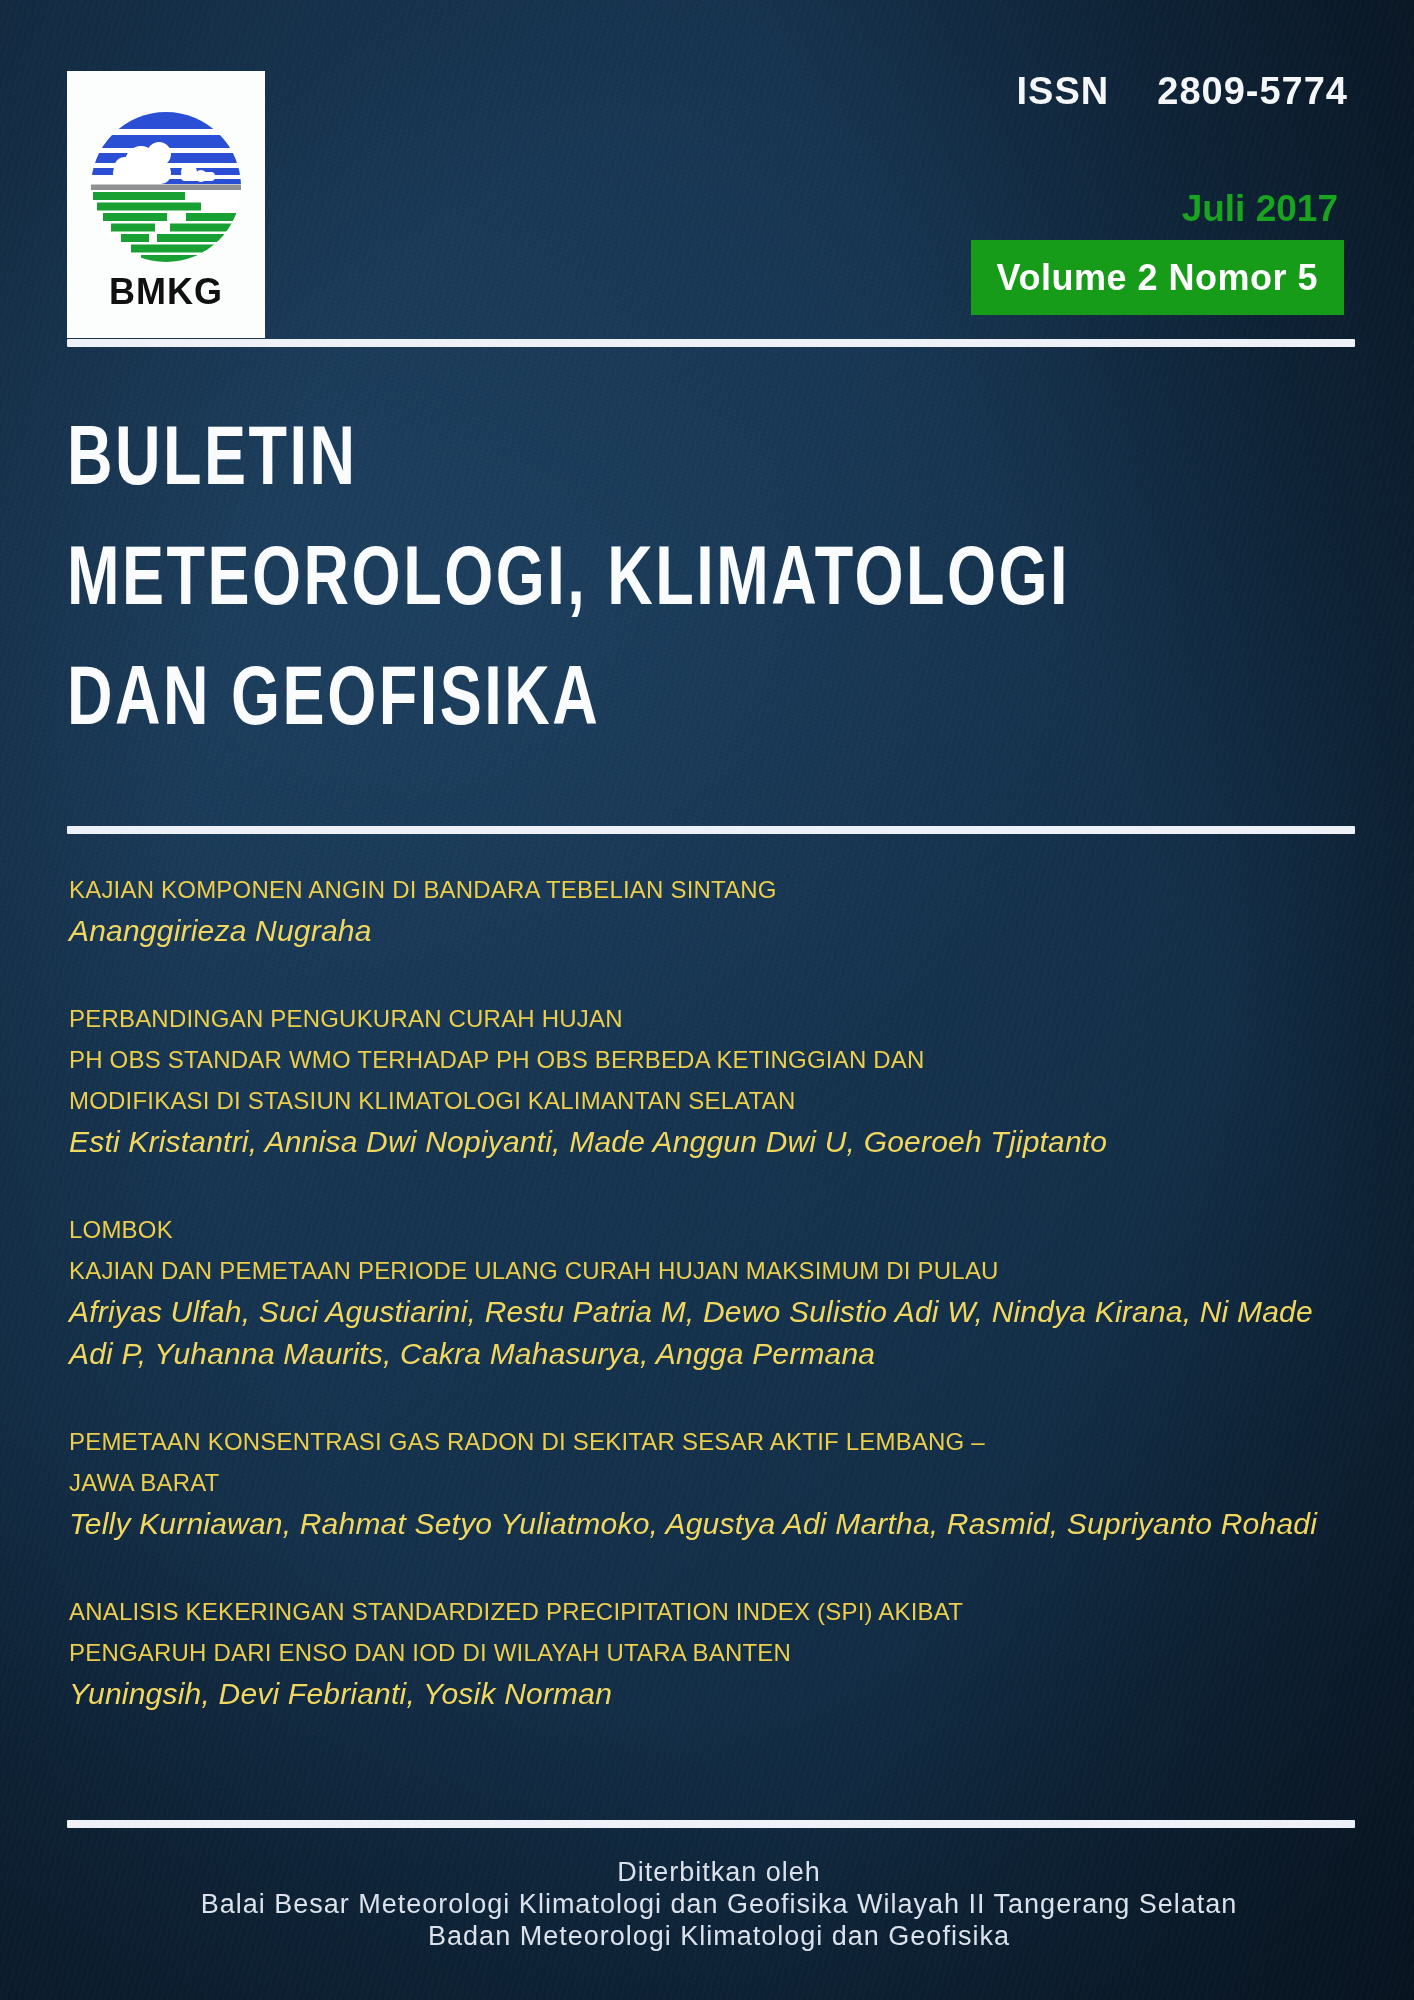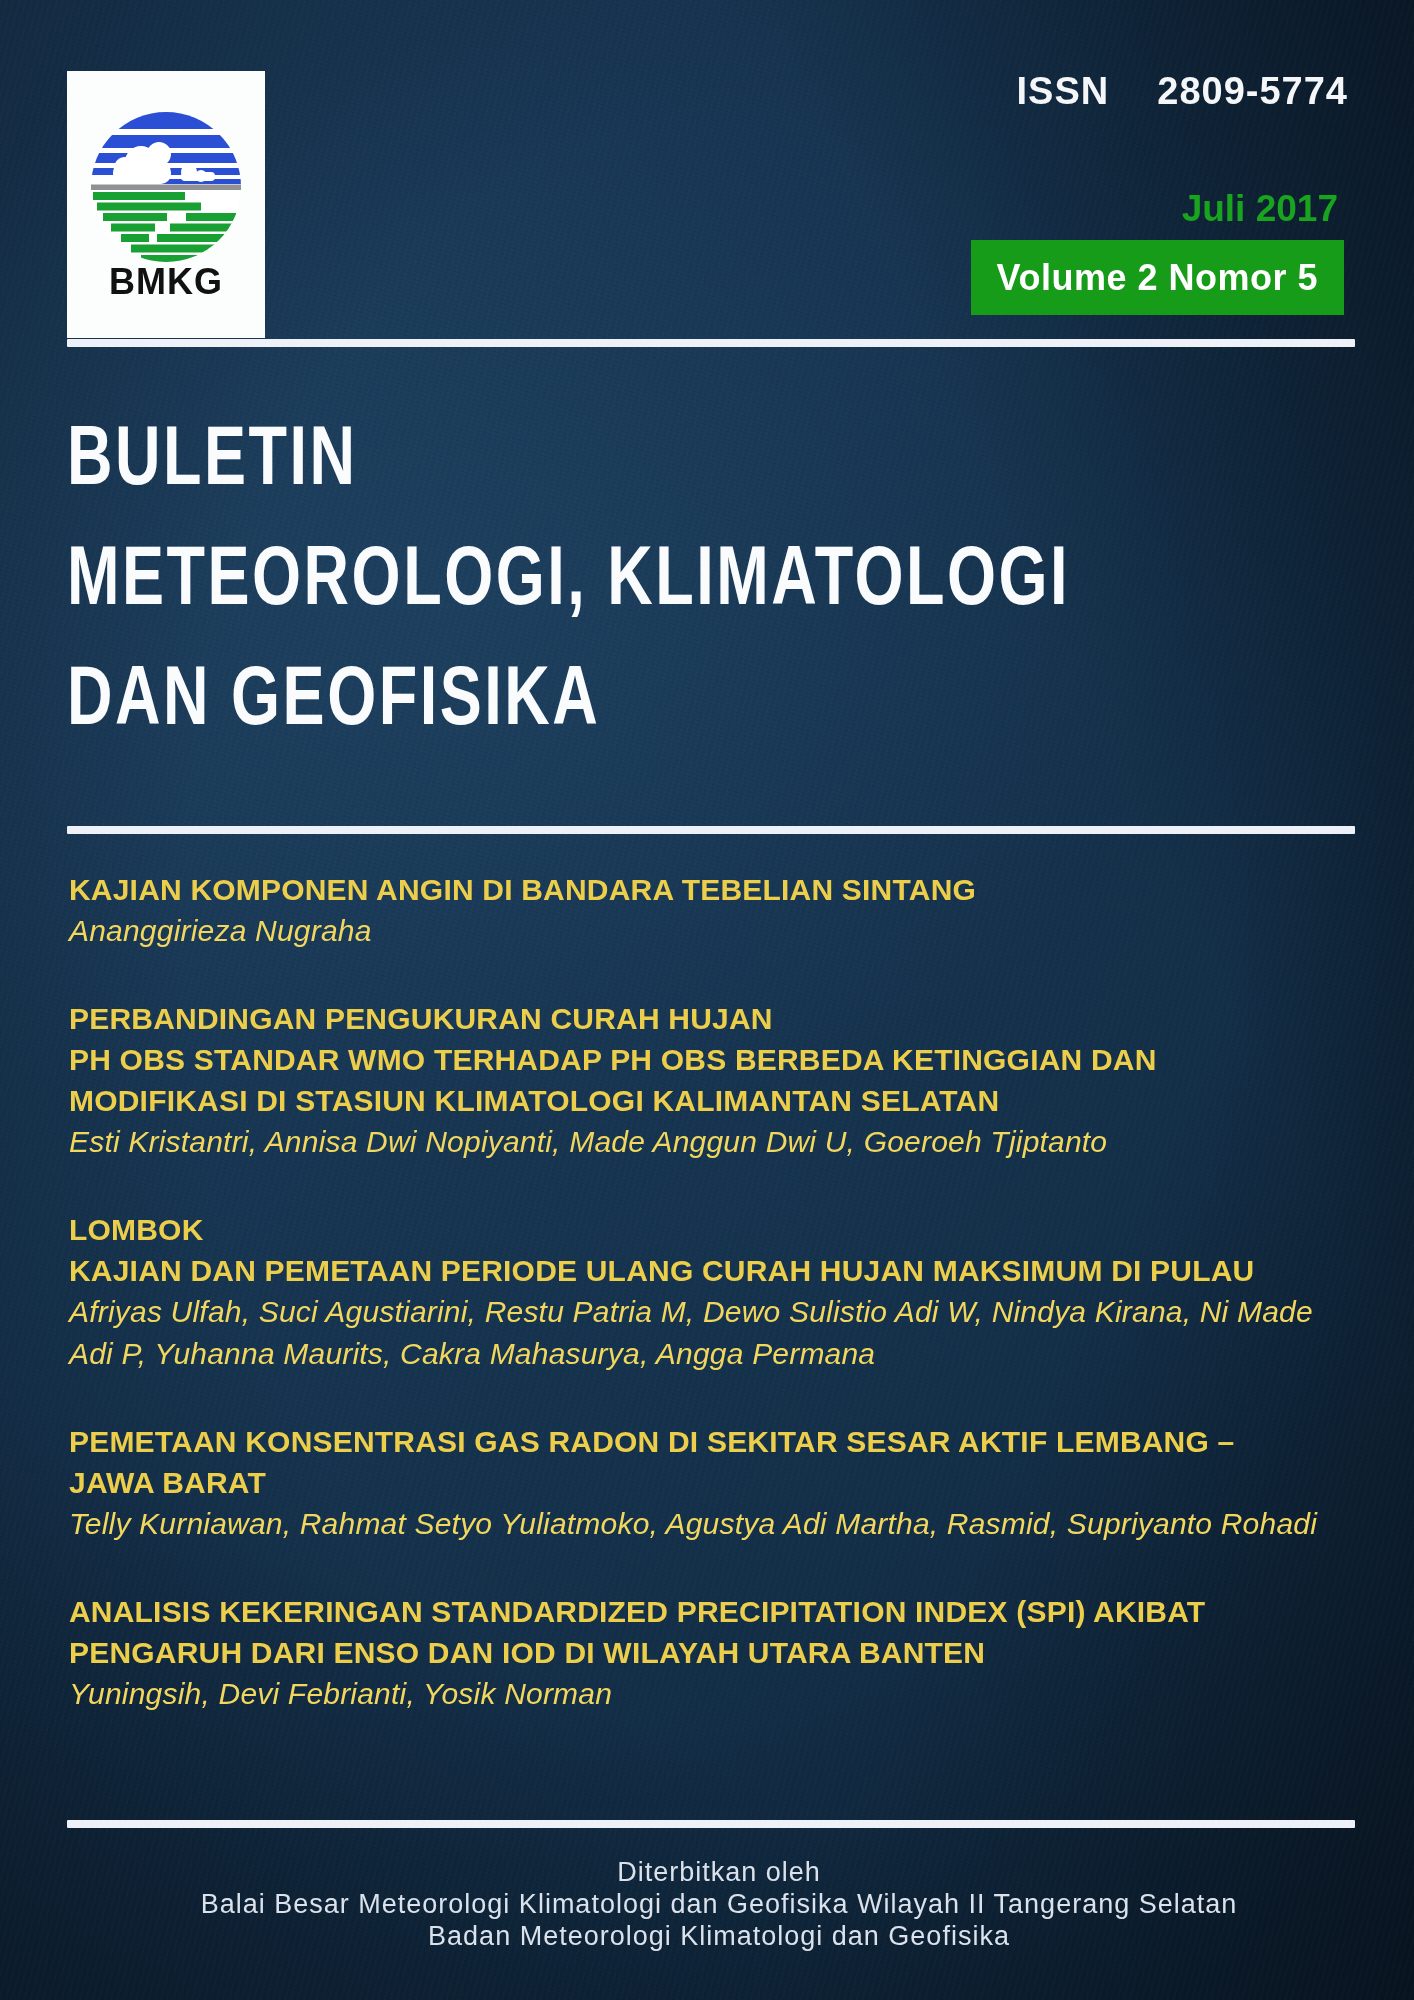--- a/index.html
+++ b/index.html
@@ -18,21 +18,21 @@
       linear-gradient(25deg, rgba(4,10,18,.30) 0%, transparent 22%),
       radial-gradient(ellipse at 50% 46%, transparent 52%, rgba(6,14,24,.42) 100%);}
   .grain{position:absolute;inset:0;pointer-events:none;
     background:
       repeating-linear-gradient(105deg, rgba(255,255,255,.013) 0 2px, transparent 2px 6px),
       repeating-linear-gradient(18deg, rgba(0,0,0,.05) 0 1px, transparent 1px 4px);}
 
   .logo-box{position:absolute;left:67px;top:71px;width:198px;height:267px;background:#fcfdfd;
     display:flex;flex-direction:column;align-items:center;}
   .logo-box svg{margin-top:41px;display:block;}
-  .logo-text{font-weight:bold;font-size:36px;line-height:34px;letter-spacing:1px;color:#111;margin-top:3px;}
+  .logo-text{font-weight:bold;font-size:36px;line-height:34px;letter-spacing:1px;color:#111;margin-top:13px;}
 
   .issn-row{position:absolute;top:72px;right:66px;display:flex;gap:48px;
     font-weight:bold;font-size:38px;line-height:38px;color:#f4f6f8;letter-spacing:1px;margin-left:36px;}
   .pub-date{position:absolute;top:190px;right:76px;font-weight:bold;font-size:37px;line-height:38px;
     color:var(--green_bright,#18a41e);}
   .volume-badge{position:absolute;top:240px;right:70px;height:59px;line-height:59px;padding:8px 26px;
     background:var(--green,#169c19);color:#fff;font-weight:bold;font-size:36px;letter-spacing:.5px;}
 
   .rule{position:absolute;left:67px;width:1288px;height:8px;background:var(--rule_white,#eef2f8);border-radius:1px;}
   .rule.top{top:339px;}
@@ -41,21 +41,21 @@
 
   .big-title{position:absolute;left:67px;color:var(--title_white,#fafbfc);
     font-weight:bold;font-size:84px;line-height:1;letter-spacing:.04em;white-space:nowrap;
     transform:scaleX(.75);transform-origin:left top;}
   .big-title.l1{top:413px;}
   .big-title.l2{top:533px;}
   .big-title.l3{top:653px;}
 
   .articles{position:absolute;left:69px;top:869px;width:1292px;}
   .article{margin-bottom:46px;}
-  .article-title{font-weight:bold;font-size:30px;line-height:41px;letter-spacing:.2px;
+  .article-title{font-weight:normal;font-size:24px;line-height:41px;letter-spacing:.2px;
     color:var(--article_yellow,#edce4b);}
   .article-authors{font-style:italic;font-size:30px;line-height:42px;letter-spacing:.2px;
     color:var(--author_yellow,#f2d75f);}
 
   .footer{position:absolute;left:0;top:1856px;width:1414px;text-align:center;
     font-size:27px;line-height:32px;letter-spacing:1px;color:var(--footer_text,#dbe2eb);}
   .footer div{margin:0;padding-left:24px;}
 </style>
 </head>
 <body>

